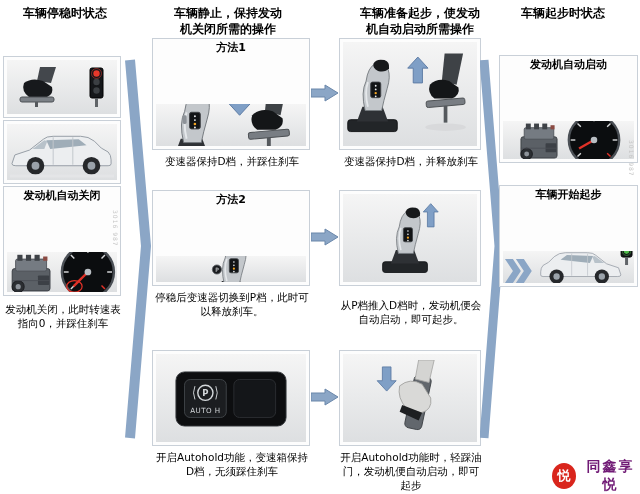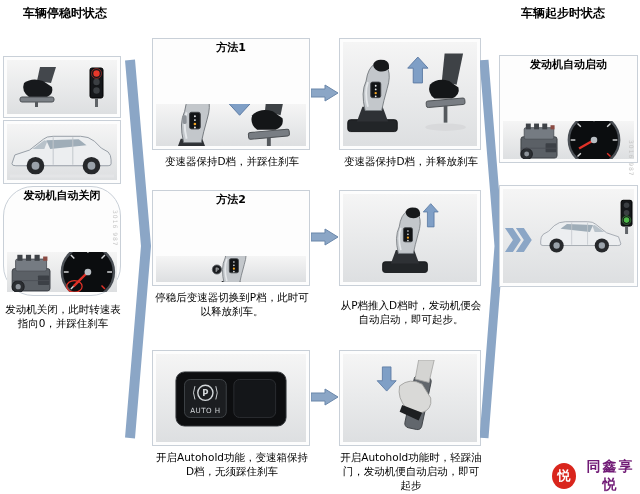--- a/index.html
+++ b/index.html
@@ -19,20 +19,24 @@
   .wm-circle{width:26px;height:26px;border-radius:50%;background:#d9251c;color:#fff;font-size:13px;font-weight:bold;
     display:flex;align-items:center;justify-content:center;}
   .wm-text{font-size:14px;font-weight:bold;color:#701a75;letter-spacing:2px;}
 </style>
 </head>
 <body>
 
 <div id="canvas">
 
   <div class="hdr" style="left:5px;top:6px;width:120px;">车辆停稳时状态</div>
+  <div class="hdr" style="left:153px;top:6px;width:150px;">车辆静止，保持发动
+机关闭所需的操作</div>
+  <div class="hdr" style="left:340px;top:6px;width:160px;">车辆准备起步，使发动
+机自动启动所需操作</div>
   <div class="hdr" style="left:498px;top:6px;width:130px;">车辆起步时状态</div>
 
   <div class="panel" style="left:3px;top:56px;width:118px;height:62px;">
     <div class="img-area">
       <svg width="104" height="40" viewBox="0 0 104 40">
         <polygon points="30,0 46,0 41,16 27,14" fill="#43474c"></polygon>
         <path d="M14,16 Q22,10 33,14 L42,20 Q44,27 37,30 L19,30 Q11,24 14,16 Z" fill="#17191c"></path>
         <rect x="10" y="30" width="34" height="5" rx="2" fill="#7c8187" stroke="#4c5055"></rect>
         <rect x="25" y="35" width="3" height="5" fill="#55595d"></rect>
         <g>
@@ -56,21 +60,21 @@
         <path d="M46,13 L46,41 M66,13 L66,41" stroke="#c2c7cc" fill="none"></path>
         <circle cx="28" cy="42" r="9" fill="#26282b"></circle>
           <circle cx="28" cy="42" r="4" fill="#9aa2aa"></circle>
         <circle cx="85" cy="42" r="9" fill="#26282b"></circle>
           <circle cx="85" cy="42" r="4" fill="#9aa2aa"></circle>
         <rect x="2" y="51" width="106" height="3" fill="#e4e5e7"></rect>
       </svg>
     </div>
   </div>
 
-  <div class="panel" style="left:3px;top:186px;width:118px;height:110px;border-radius:30px;">
+  <div class="panel" style="left:3px;top:186px;width:118px;height:110px;">
     <div class="panel-label">发动机自动关闭</div>
     <div class="img-area">
       <svg width="50" height="54" viewBox="0 0 56 56">
         <rect x="6" y="24" width="44" height="26" rx="3" fill="#5b6066" stroke="#33373c"></rect>
         <rect x="10" y="13" width="36" height="14" rx="2" fill="#757b82" stroke="#4a4f55"></rect>
         <rect x="12" y="8" width="6" height="7" fill="#3e4247"></rect>
           <rect x="22" y="8" width="6" height="7" fill="#3e4247"></rect>
           <rect x="32" y="8" width="6" height="7" fill="#3e4247"></rect>
         <rect x="42" y="10" width="5" height="5" fill="#8a4a42"></rect>
         <circle cx="13" cy="45" r="7" fill="#2b2e32" stroke="#17191c"></circle>
@@ -271,20 +275,21 @@
             <line x1="50" y1="30" x2="55" y2="30"></line>
         </g>
         <line x1="44.1" y1="44.1" x2="47.7" y2="47.7" stroke="#e03127" stroke-width="1.5"></line>
         <line x1="30" y1="30" x2="14" y2="39" stroke="#e03127" stroke-width="2.5"></line>
         <circle cx="30" cy="30" r="3.5" fill="#b9bec3"></circle>
       </svg>
     </div>
   </div>
 
   <div class="panel" style="left:499px;top:185px;width:139px;height:102px;">
+    <div class="panel-label">车辆开始起步</div>
     <div class="img-area">
       <svg width="131" height="76" viewBox="0 0 132 76">
         <polygon points="2,30 10,30 18,42 10,54 2,54 10,42" fill="#8ba6c6"></polygon>
         <polygon points="13,30 21,30 29,42 21,54 13,54 21,42" fill="#8ba6c6"></polygon>
         <g transform="translate(122,14) scale(-0.8,0.8)">
           <path d="M4,40 L7,31 L22,26 L36,15 Q39,12 46,12 L74,12 Q82,12 88,17 L95,24 L102,28 Q105,31 105,36 L105,40 Q105,42 102,42 L8,42 Q4,42 4,40 Z" fill="#eceef0" stroke="#969da5"></path>
           <polygon points="39,16 72,15 80,21 43,25" fill="#9fadb8"></polygon>
           <polygon points="25,25 37,16 40,17 37,25" fill="#b8c2ca"></polygon>
           <path d="M46,13 L46,41 M66,13 L66,41" stroke="#c2c7cc" fill="none"></path>
           <circle cx="28" cy="42" r="9" fill="#26282b"></circle>

